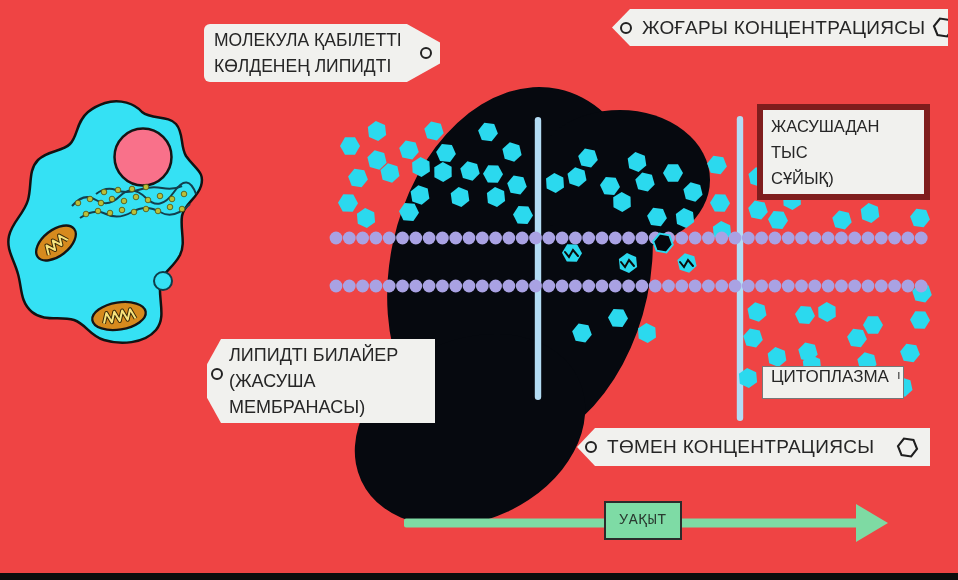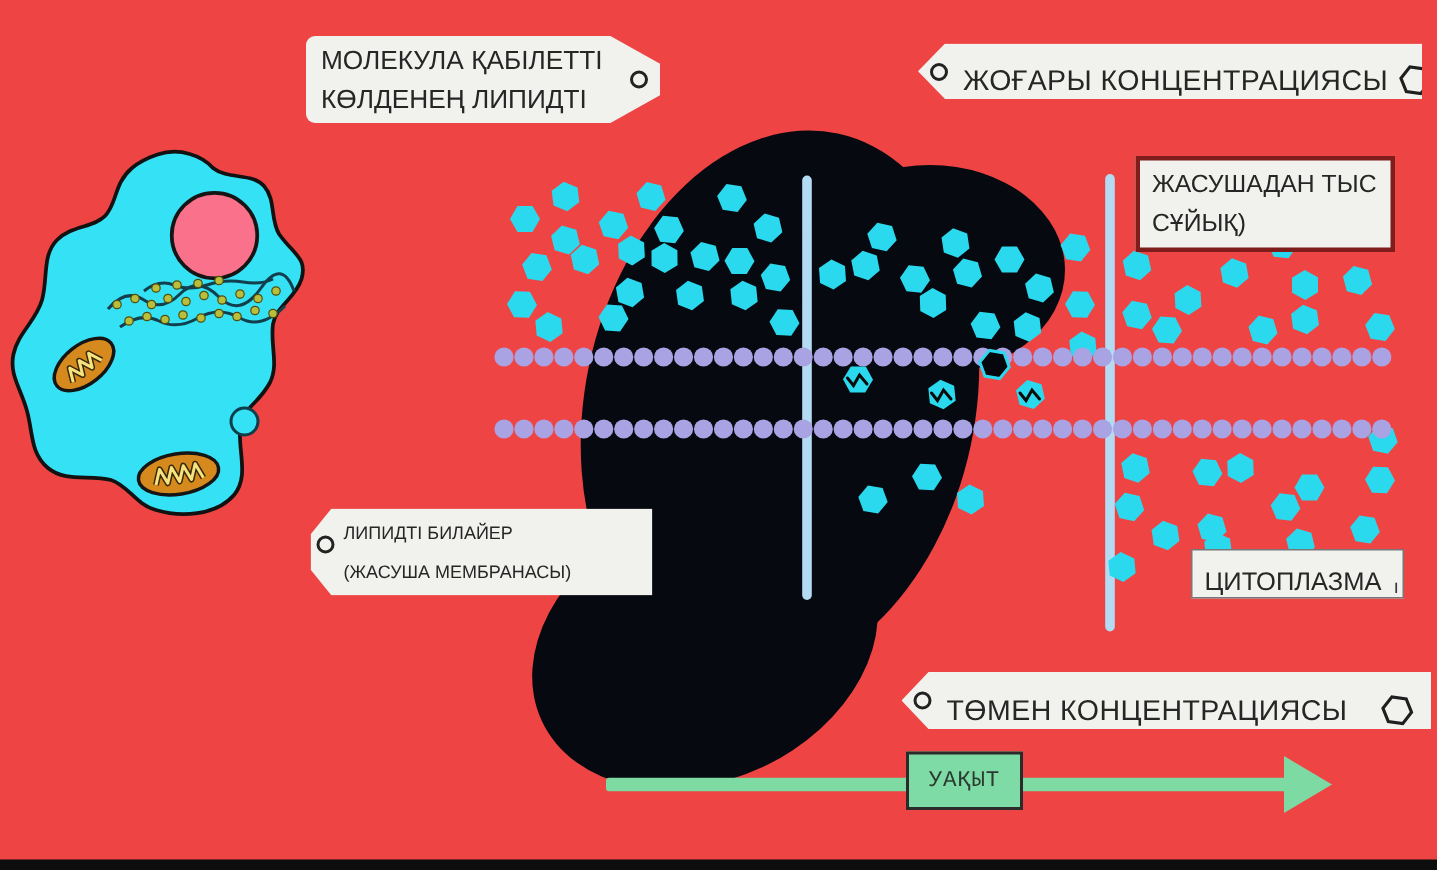--- a/index.html
+++ b/index.html
@@ -19,42 +19,41 @@
   }
   .ring.left{left:8px;}
   .ring.right{right:8px;}
   .tag-permeable{
     left:204px;top:24px;width:236px;padding:3px 16px 3px 10px;
     font-size:17.5px;line-height:26px;box-sizing:border-box;
     border-radius:6px 0 0 6px;
     clip-path:polygon(0 0,86% 0,100% 32%,100% 68%,86% 100%,0 100%);
   }
   .tag-conc{
-    display:flex;align-items:flex-end;box-sizing:border-box;
+    display:flex;align-items:center;box-sizing:border-box;
     padding:0 10px 0 30px;font-size:19px;letter-spacing:.3px;
     clip-path:polygon(0 50%,18px 0,100% 0,100% 100%,18px 100%);
-    margin-top:20px;
   }
   .tag-high{left:612px;top:9px;width:336px;height:37px;}
-  .tag-low{left:601px;top:428px;width:353px;height:38px;}
+  .tag-low{left:577px;top:428px;width:353px;height:38px;}
   .conc-text{flex:1;white-space:nowrap;}
   .hex-icon{flex:0 0 auto;margin-left:6px;}
   .tag-extracellular{
     left:757px;top:104px;width:173px;padding:3px 8px;box-sizing:border-box;
-    font-size:16.5px;line-height:26px;border:3px solid #7f1d1d;
+    font-size:16.5px;line-height:26px;border:6px solid #7f1d1d;
   }
   .tag-bilayer{
     left:207px;top:339px;width:228px;padding:3px 24px 3px 22px;box-sizing:border-box;
-    font-size:12px;line-height:26px;
+    font-size:18px;line-height:26px;
     clip-path:polygon(0 30%,14px 0,100% 0,100% 100%,14px 100%,0 70%);
   }
   .tag-cytoplasm{
     left:762px;top:366px;width:142px;height:33px;box-sizing:border-box;
     padding:0 8px;font-size:17px;border:1px solid #777;
-    display:flex;align-items:flex-end;margin-left:32px;
+    display:flex;align-items:flex-start;
   }
   .tag-cytoplasm .suffix{font-size:13px;margin-left:8px;color:#3a3a3a;}
   .time-box{
     position:absolute;left:604px;top:501px;width:78px;height:39px;z-index:3;
     background:#7EDBA5;border:2px solid #2b2b2b;box-sizing:border-box;
     display:flex;align-items:center;justify-content:center;
     font-size:15px;font-weight:500;color:#2a3a30;letter-spacing:.5px;
     font-family:Liberation Mono, monospace;
   }
 </style>

